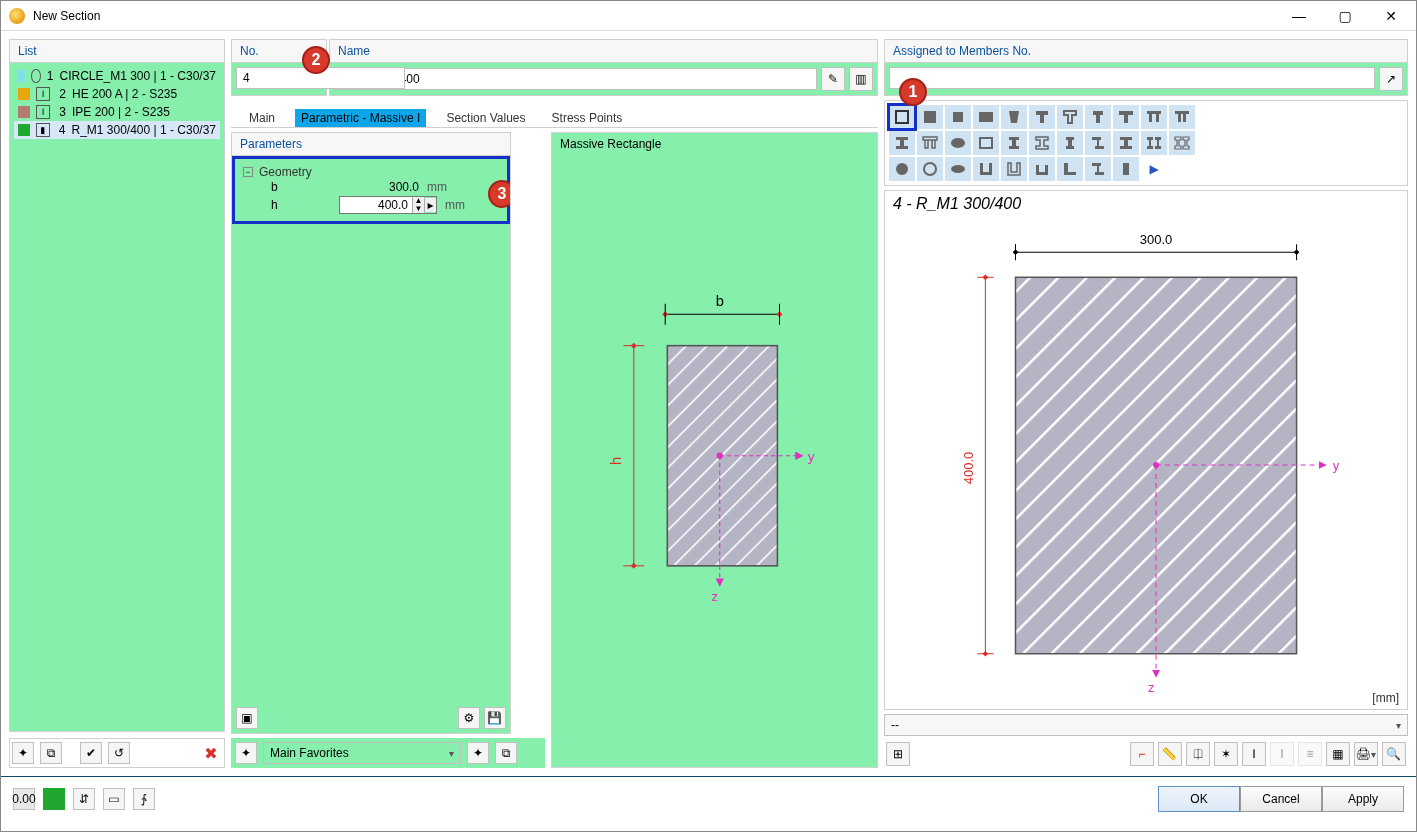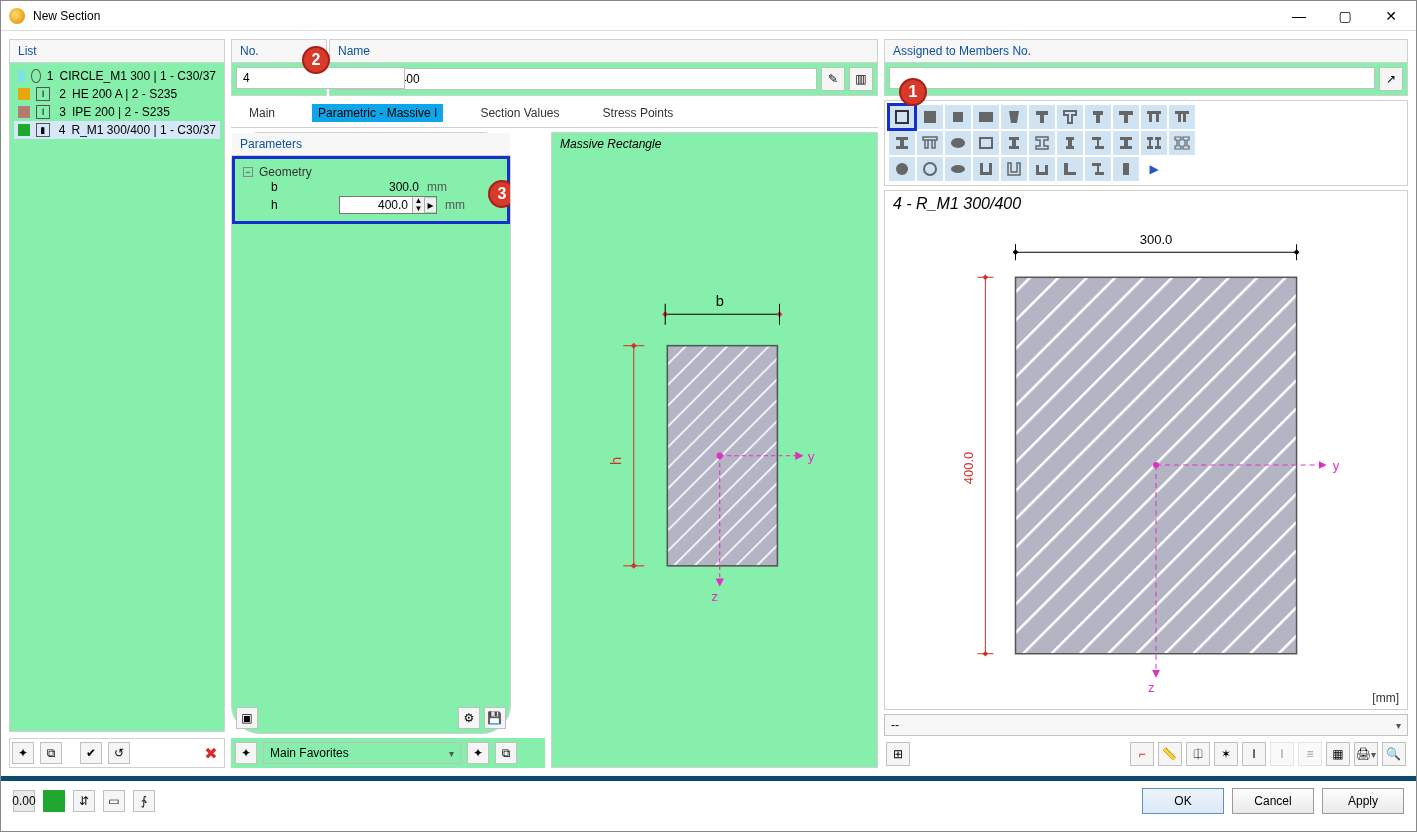--- a/index.html
+++ b/index.html
@@ -98,30 +98,30 @@
     background:#fff; font: inherit;
   }
   .icon-btn2 {
     width:24px; height:24px;
     border:1px solid #c0c0c0; background:#f5f5f5;
     display:flex; align-items:center; justify-content:center;
     font-size:12px;
   }
 
   .tabs-row {
-    display:flex; gap:31px;
+    display:flex; gap:14px;
     padding:0 12px; margin-top:4px;
-    height:24px; align-items:flex-start;
+    height:24px; align-items:flex-end;
     border-bottom: 1px solid #d0d0d0;
   }
   .tab { padding:2px 6px; color:#333; }
   .tab.active { background: #0ea5e9; color:#000; }
 
   .mid-body { flex:1; display:flex; gap:6px; min-height:0; }
-  .params-panel { width:280px; position:relative;border-radius:29px; }
+  .params-panel { width:280px; position:relative; }
   .geom-box {
     border:3px solid #1530c9;
     margin:0px;
     padding:6px 8px;
   }
   .geom-title { display:flex; align-items:center; gap:6px; color:#333; }
   .collapse-icon { width:10px; height:10px; border:1px solid #888; display:flex; align-items:center; justify-content:center; font-size:9px; line-height:1; }
   .param-line { display:flex; align-items:center; padding:1px 0 1px 28px; gap:8px; }
   .param-line .pname { width:60px; }
   .param-line .pval { width:80px; text-align:right; }
@@ -139,21 +139,21 @@
 
   .callout {
     width:28px; height:28px; border-radius:50%;
     background:#d73a2a; border:2px solid #a52017;
     color:#fff; font-weight:bold; font-size:16px;
     display:flex; align-items:center; justify-content:center;
     position:absolute;
   }
 
   .preview-panel { flex:1; position:relative; }
-  .preview-title { color:#000; font-size:12px; padding:4px 8px;font-style:italic; }
+  .preview-title { color:#000; font-size:12px; padding:4px 8px; }
 
   
   .right-col { width:524px; display:flex; flex-direction:column; gap:4px; position:relative; min-width:0; }
   .assign-panel { }
   .assign-body { display:flex; padding:4px; gap:4px; }
   .assign-input { flex:1; height:22px; border:1px solid #c0c0c0; background:#fff; }
 
   .shape-picker {
     border:1px solid #d0d0d0;
     padding:4px; display:flex; flex-direction:column; gap:2px;
@@ -201,24 +201,23 @@
     padding:2px;
   }
   .rt-btn {
     width:24px; height:24px; border:1px solid #c0c0c0; background:#f5f5f5;
     display:flex; align-items:center; justify-content:center;
   }
 
   
   .footer {
     height: 44px;
-    border-top: 5px solid #0c4a6e;
+    border-top: 1px solid #0c4a6e;
     display:flex; align-items:center;
     padding:0 12px;
-    gap:8px;
   }
   .footer-left { display:flex; gap:8px; }
   .footer-spacer { flex:1; }
   .dlg-btn {
     width:82px; height:26px;
     border:1px solid #9a9a9a;
     background:linear-gradient(#fdfdfd,#eaeaea);
     display:flex; align-items:center; justify-content:center;
     font-size:12px;
   }

